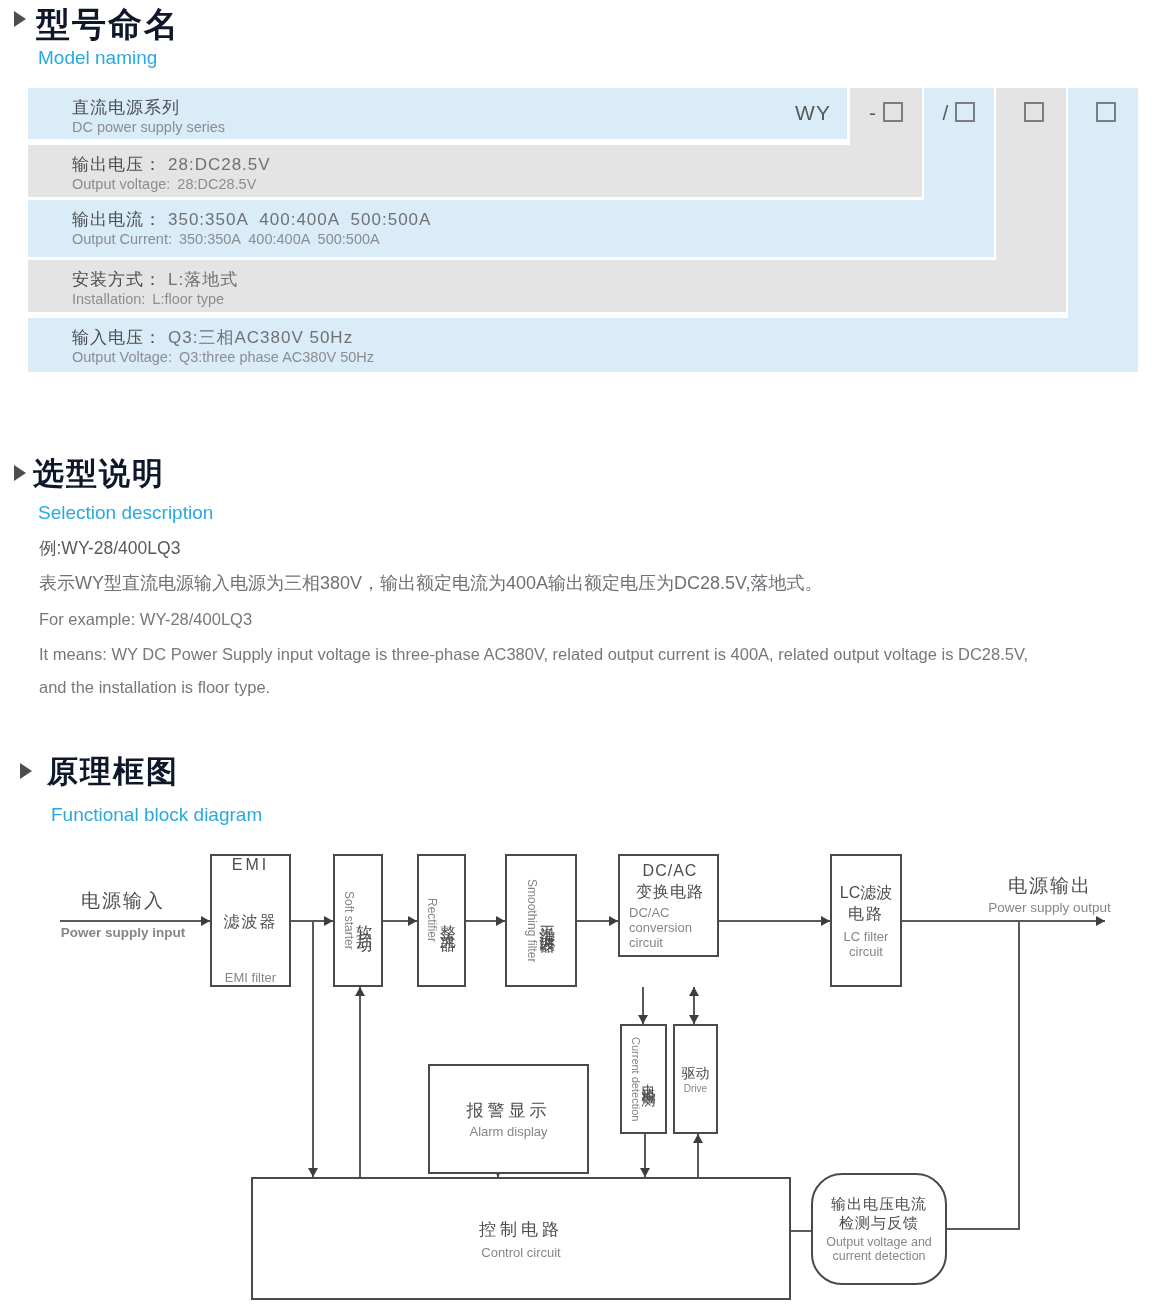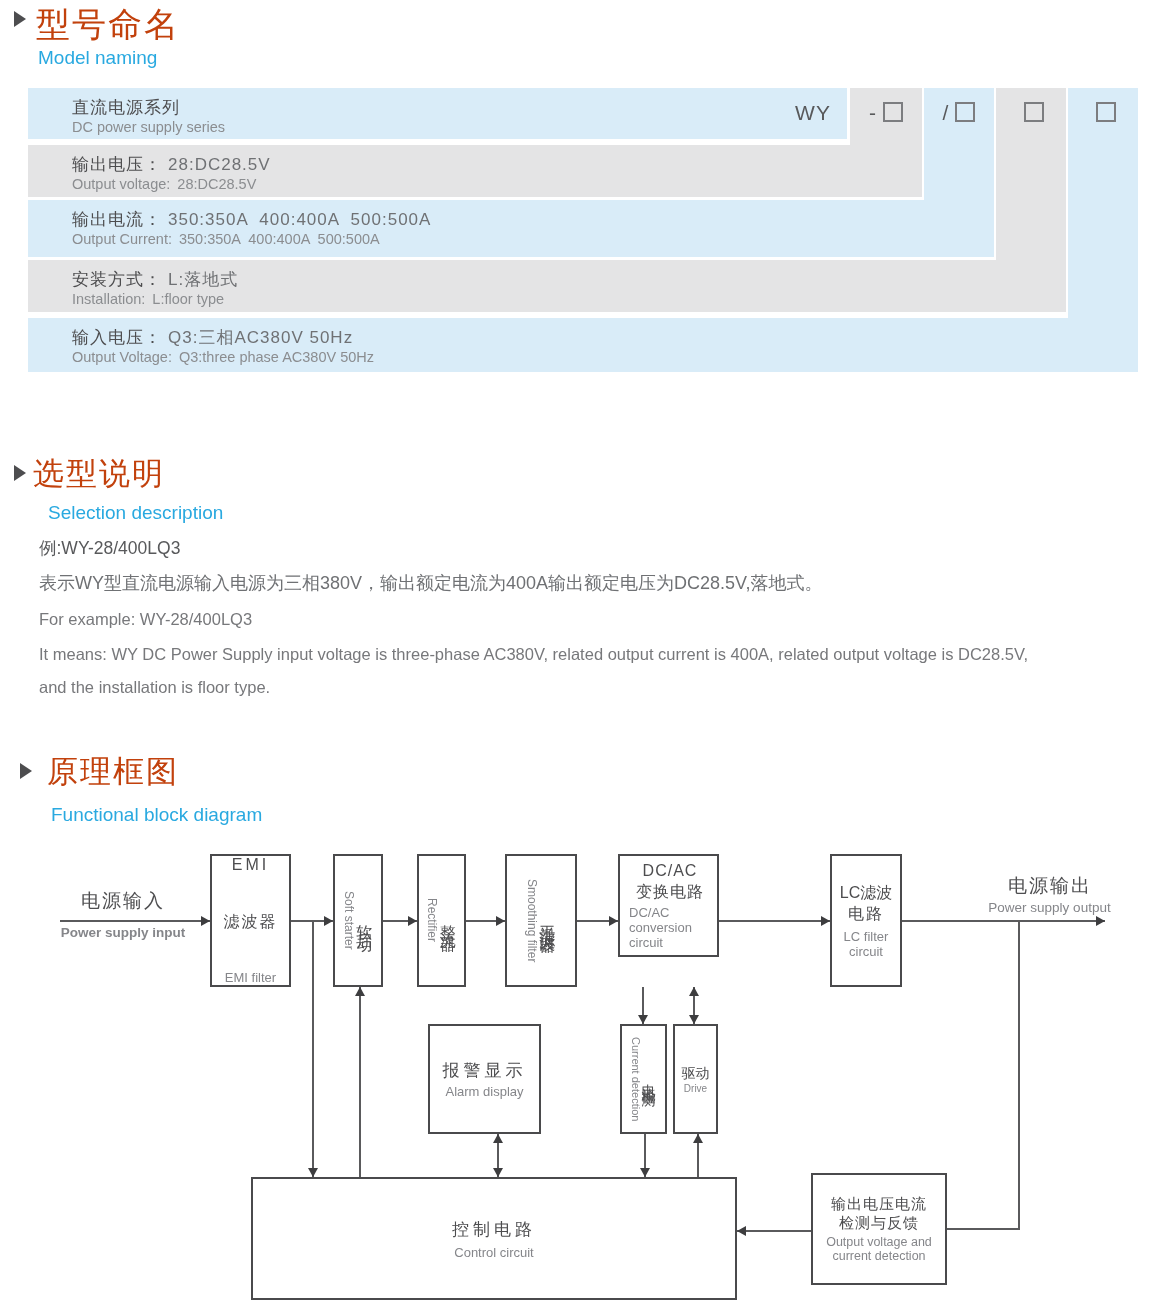--- a/index.html
+++ b/index.html
@@ -1,20 +1,20 @@
 <!DOCTYPE html>
 <html><head>
 <meta charset="utf-8">
 <style>
   html,body{margin:0;padding:0;background:#ffffff;}
   body{font-family:"Liberation Sans","DejaVu Sans",sans-serif;}
   #page{position:relative;width:1165px;height:1305px;background:#fff;overflow:hidden;}
   
   .tri{width:0;height:0;border-top:8px solid transparent;border-bottom:8px solid transparent;border-left:12px solid #4d4d4f;position:absolute;}
-  .h-cn{position:absolute;color:#c2410c;font-size:34px;letter-spacing:2px;font-weight:400;}
+  .h-cn{position:absolute;color:#0f172a;font-size:34px;letter-spacing:2px;font-weight:700;}
   .h-en{position:absolute;color:#29a9e0;font-size:19px;}
   
   .trow{position:absolute;left:28px;}
   .bgblue{background:#d9ecf8;}
   .bggray{background:#e4e4e5;}
   .tcol{position:absolute;top:88px;}
   .cellcn{position:absolute;left:44px;top:8px;font-size:17px;color:#4d4d4f;letter-spacing:1px;white-space:pre;}
   .cellcn .val{color:#6f7174;margin-left:6px;}
   .cellen{position:absolute;left:44px;top:31px;font-size:14.5px;color:#8b8d90;white-space:pre;}
   .cellen .val{margin-left:7px;}
@@ -81,21 +81,21 @@
   </div>
 
   <div class="code" style="left:780px;width:66px;"><span>WY</span></div>
   <div class="code" style="left:850px;width:72px;"><span class="pfx">-</span><span class="sq"></span></div>
   <div class="code" style="left:924px;width:70px;"><span class="pfx">/</span><span class="sq"></span></div>
   <div class="code" style="left:996px;width:70px;"><span class="pfx"></span><span class="sq"></span></div>
   <div class="code" style="left:1068px;width:70px;"><span class="pfx"></span><span class="sq"></span></div>
 
   <div class="tri" style="left:14px;top:465px;"></div>
   <div class="h-cn" style="left:33px;top:453px;font-size:31px;">选型说明</div>
-  <div class="h-en" style="left:38px;top:502px;margin-left:10px;">Selection description</div>
+  <div class="h-en" style="left:38px;top:502px;">Selection description</div>
 
   <div class="sline s-dark" style="top:536px;">例:WY-28/400LQ3</div>
   <div class="sline s-dark" style="top:571px;font-size:18px;color:#6f7174;">表示WY型直流电源输入电源为三相380V，输出额定电流为400A输出额定电压为DC28.5V,落地式。</div>
   <div class="sline s-gray" style="top:610px;">For example: WY-28/400LQ3</div>
   <div class="sline s-gray" style="top:645px;">It means: WY DC Power Supply input voltage is three-phase AC380V, related output current is 400A, related output voltage is DC28.5V,</div>
   <div class="sline s-gray" style="top:678px;">and the installation is floor type.</div>
 
   <div class="tri" style="left:20px;top:763px;"></div>
   <div class="h-cn" style="left:47px;top:751px;font-size:31px;">原理框图</div>
   <div class="h-en" style="left:51px;top:804px;">Functional block diagram</div>
@@ -171,40 +171,40 @@
     <span class="ben">circuit</span>
   </div>
 
   <div class="box col" style="left:830px;top:854px;width:72px;height:133px;">
     <span class="bcn" style="letter-spacing:0;">LC滤波</span>
     <span class="bcn" style="letter-spacing:2px;">电路</span>
     <span class="ben gap4">LC filter</span>
     <span class="ben">circuit</span>
   </div>
 
-  <div class="box col" style="left:428px;top:1024px;width:113px;height:110px;">
+  <div class="box col" style="left:428px;top:1064px;width:161px;height:110px;">
     <span class="bcn-lg">报警显示</span>
     <span class="ben gap2">Alarm display</span>
   </div>
 
   <div class="box" style="left:620px;top:1024px;width:47px;height:110px;">
     <span class="vert-en" style="font-size:11px;">Current detection</span>
     <span class="vert-cn" style="font-size:14px;letter-spacing:3px;">电流检测</span>
   </div>
 
   <div class="box col" style="left:673px;top:1024px;width:45px;height:110px;">
     <span class="bcn" style="font-size:14px;letter-spacing:0;">驱动</span>
     <span class="ben" style="font-size:10px;">Drive</span>
   </div>
 
-  <div class="box col" style="left:251px;top:1177px;width:486px;height:123px;">
+  <div class="box col" style="left:251px;top:1177px;width:540px;height:123px;">
     <span class="bcn-lg">控制电路</span>
     <span class="ben gap4">Control circuit</span>
   </div>
 
-  <div class="box col" style="left:811px;top:1173px;width:136px;height:112px;">
+  <div class="box col" style="left:811px;top:1173px;width:136px;height:112px;border-radius:31px;">
     <span class="bcn" style="font-size:15px;letter-spacing:1px;">输出电压电流</span>
     <span class="bcn" style="font-size:15px;letter-spacing:1px;">检测与反馈</span>
     <span class="ben gap2" style="font-size:12.5px;">Output voltage and</span>
     <span class="ben" style="font-size:12.5px;">current detection</span>
   </div>
 
 </div>
 
 </body></html>

